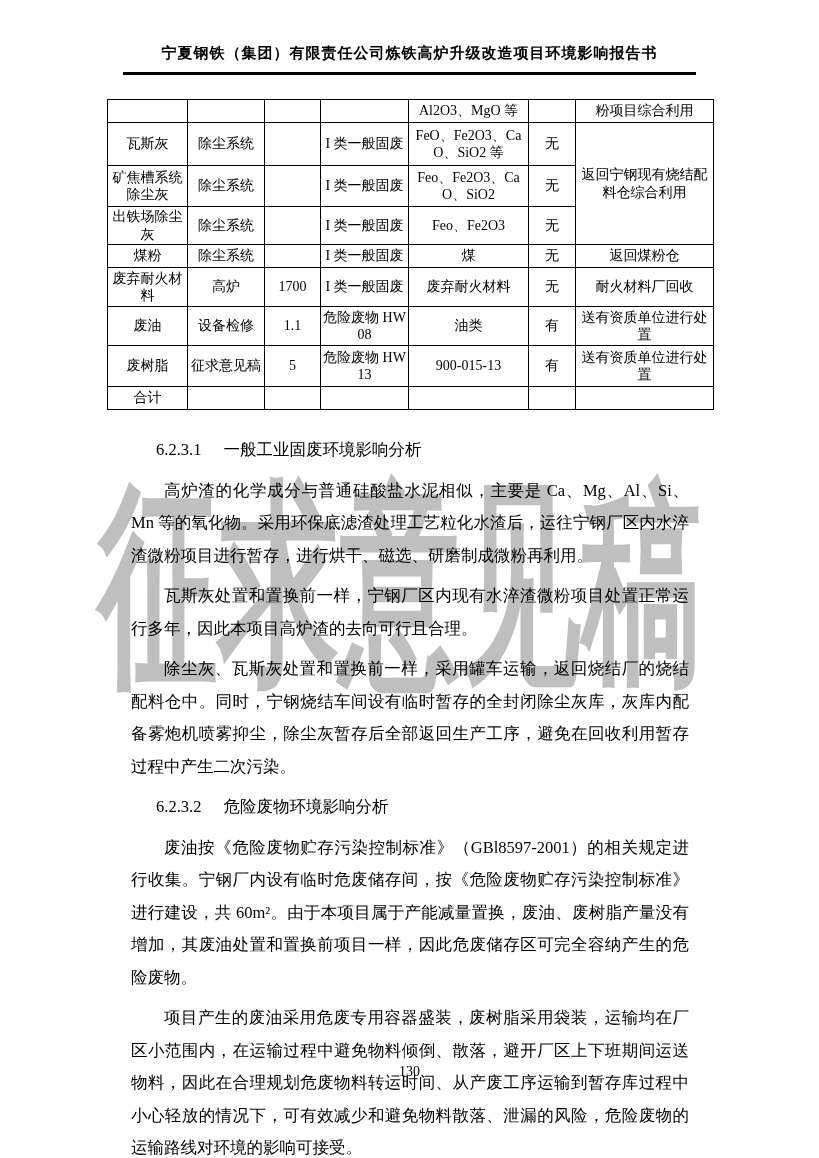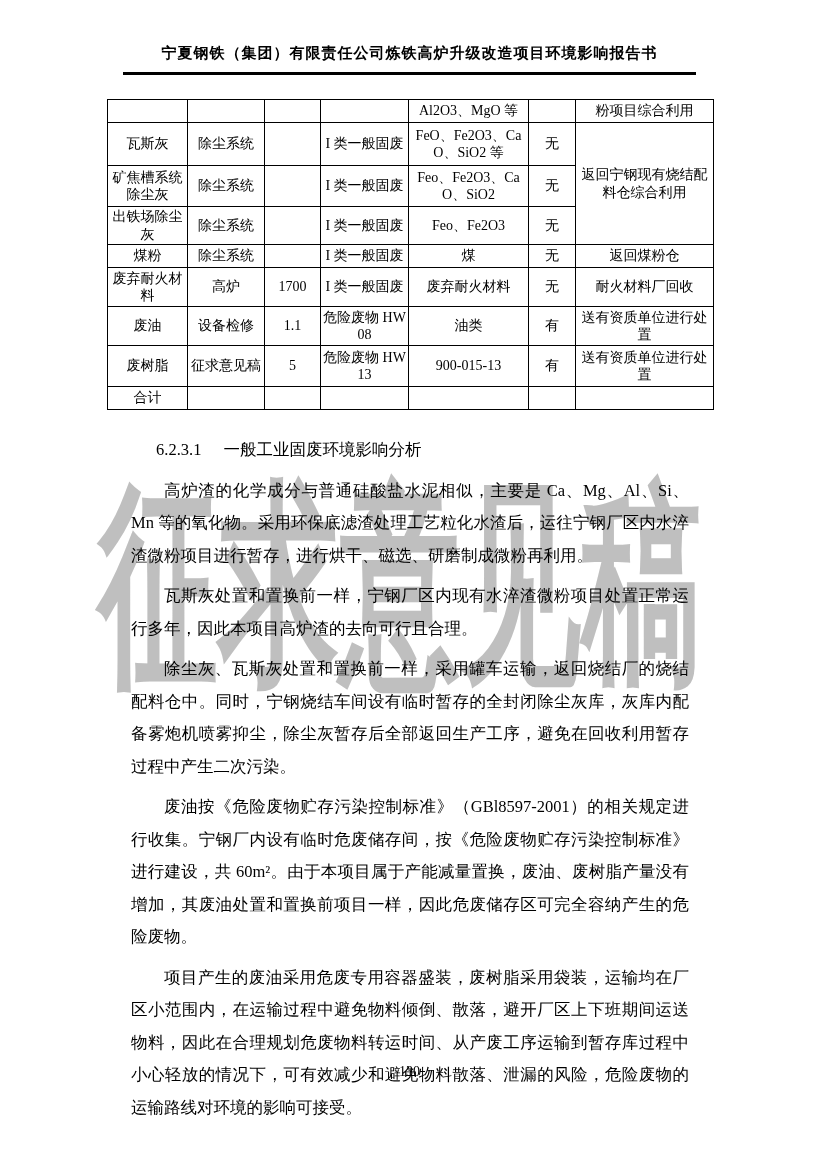--- a/index.html
+++ b/index.html
@@ -162,19 +162,22 @@
   </table>
 
   <div class="content">
     <div class="sec-heading">
       <span class="sec-num">6.2.3.1</span><span>一般工业固废环境影响分析</span>
     </div>
     <p class="para">高炉渣的化学成分与普通硅酸盐水泥相似，主要是 Ca、Mg、Al、Si、Mn 等的氧化物。采用环保底滤渣处理工艺粒化水渣后，运往宁钢厂区内水淬渣微粉项目进行暂存，进行烘干、磁选、研磨制成微粉再利用。</p>
     <p class="para">瓦斯灰处置和置换前一样，宁钢厂区内现有水淬渣微粉项目处置正常运行多年，因此本项目高炉渣的去向可行且合理。</p>
     <p class="para">除尘灰、瓦斯灰处置和置换前一样，采用罐车运输，返回烧结厂的烧结配料仓中。同时，宁钢烧结车间设有临时暂存的全封闭除尘灰库，灰库内配备雾炮机喷雾抑尘，除尘灰暂存后全部返回生产工序，避免在回收利用暂存过程中产生二次污染。</p>
 
+    <div class="sec-heading">
+      <span class="sec-num">6.2.3.2</span><span>危险废物环境影响分析</span>
+    </div>
     <p class="para">废油按《危险废物贮存污染控制标准》（GBl8597-2001）的相关规定进行收集。宁钢厂内设有临时危废储存间，按《危险废物贮存污染控制标准》进行建设，共 60m²。由于本项目属于产能减量置换，废油、废树脂产量没有增加，其废油处置和置换前项目一样，因此危废储存区可完全容纳产生的危险废物。</p>
     <p class="para">项目产生的废油采用危废专用容器盛装，废树脂采用袋装，运输均在厂区小范围内，在运输过程中避免物料倾倒、散落，避开厂区上下班期间运送物料，因此在合理规划危废物料转运时间、从产废工序运输到暂存库过程中小心轻放的情况下，可有效减少和避免物料散落、泄漏的风险，危险废物的运输路线对环境的影响可接受。</p>
   </div>
 
   <div class="footer">130</div>
 
 </div>
 
 </body></html>

